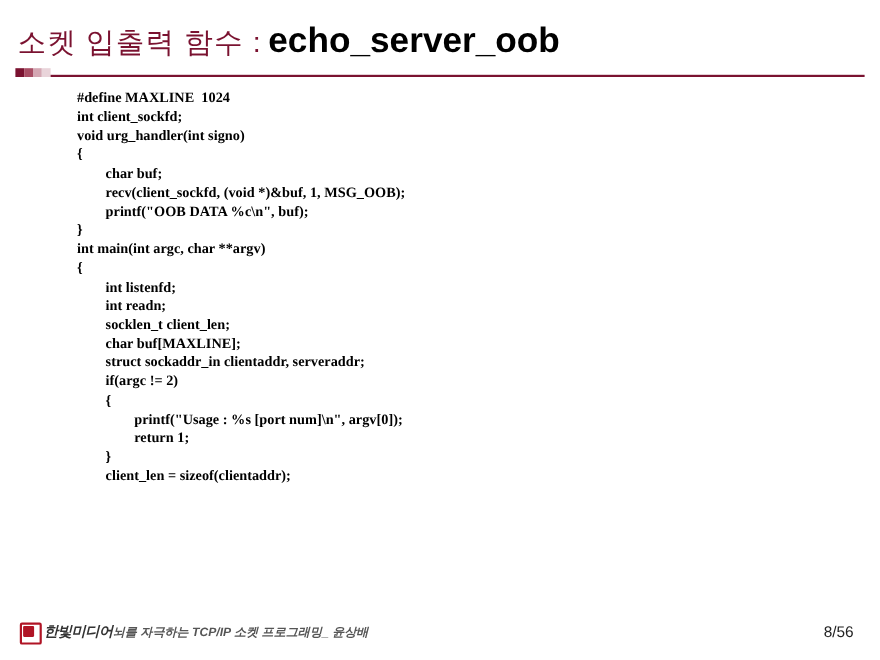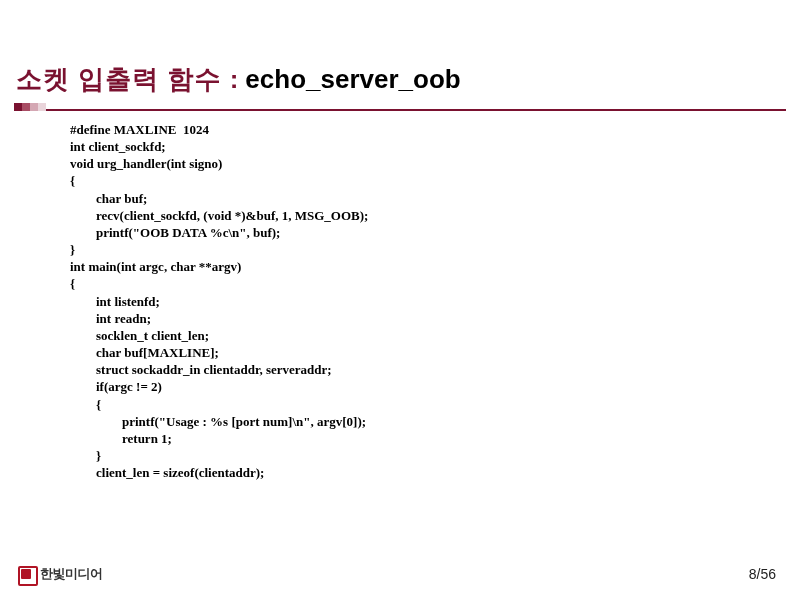--- a/index.html
+++ b/index.html
@@ -17,27 +17,26 @@
       padding: 18px 14px 0 14px;
       position: relative;
     }
     .title-row {
       display: flex;
       align-items: baseline;
       padding-left: 2px;
     }
     .title-ko {
       font-size: 26px;
-      font-weight: 700;
+      font-weight: 400;
       color: #7a1230;
       letter-spacing: 1px;
-      margin-top: 44px;
     }
     .title-en {
-      font-size: 26px;
+      font-size: 32px;
       font-weight: 700;
       color: #000;
       margin-left: 6px;
     }
     .accent-bar {
       margin-top: 6px;
       display: flex;
       align-items: flex-end;
     }
     .accent-squares {
@@ -71,20 +70,21 @@
       right: 0;
       bottom: 16px;
       display: flex;
       align-items: center;
       justify-content: space-between;
       padding: 0 24px 0 16px;
     }
     .footer-left {
       display: flex;
       align-items: center;
+      font-style: italic;
     }
     .logo {
       display: flex;
       align-items: center;
       gap: 4px;
     }
     .logo-mark {
       width: 20px;
       height: 20px;
       position: relative;
@@ -161,16 +161,17 @@
                 return 1;
         }
         client_len = sizeof(clientaddr);</div>
 
   <div class="footer">
     <div class="footer-left">
       <div class="logo">
         <div class="logo-mark"></div>
         <span class="logo-text">한빛미디어</span>
       </div>
+      <span class="footer-sub">뇌를 자극하는 TCP/IP 소켓 프로그래밍_ 윤상배</span>
     </div>
     <span class="page-num">8/56</span>
   </div>
 </div>
 
 </body></html>

